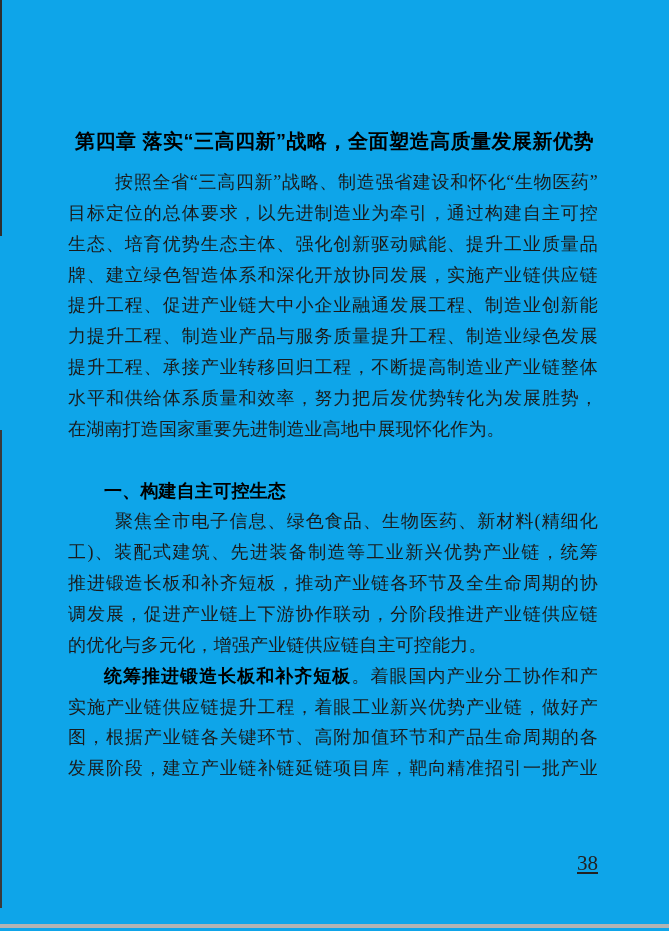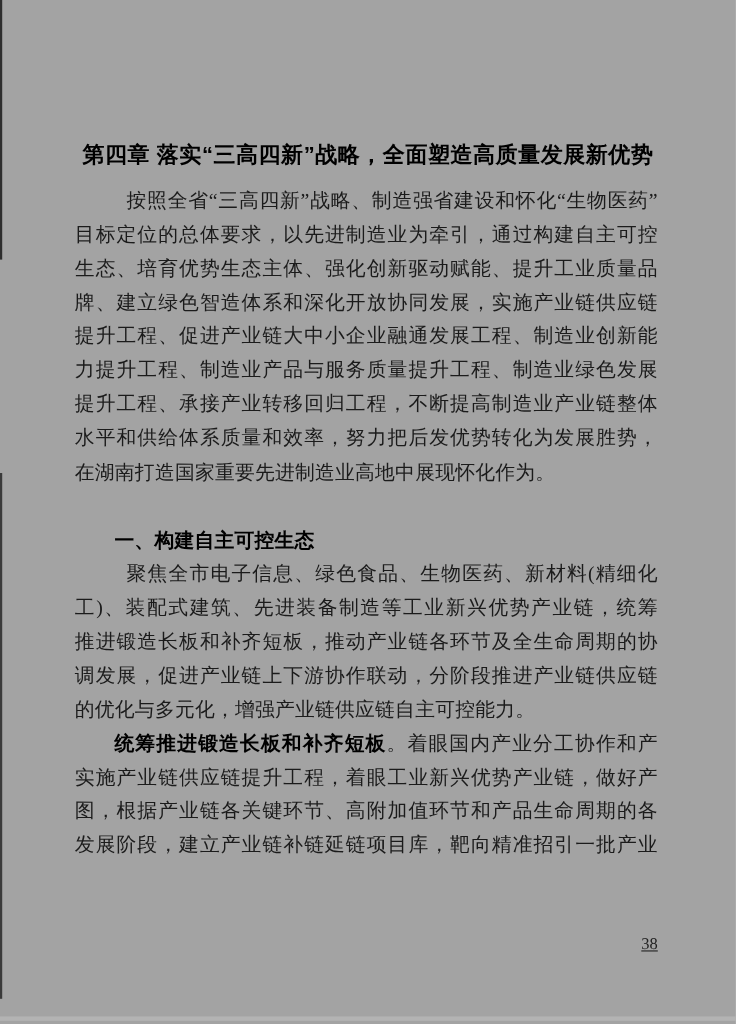--- a/index.html
+++ b/index.html
@@ -4,21 +4,21 @@
 <style>
   html, body {
     margin: 0;
     padding: 0;
     background: #ffffff;
   }
   #page {
     position: relative;
     width: 669px;
     height: 931px;
-    background: #a3a3a3;
+    background: #0ea5e9;
     overflow: hidden;
     font-family: "Liberation Serif", "DejaVu Serif", serif;
     color: #1b1b1b;
   }
   
   #chapter-title {
     position: absolute;
     top: 114px;
     left: 0;
     width: 669px;
@@ -58,21 +58,21 @@
     color: #000000;
     margin-top: 31px;
   }
   
   #page-number {
     position: absolute;
     top: 851px;
     left: 540px;
     width: 58px;
     text-align: right;
-    font-size: 15px;
+    font-size: 21px;
     color: #222222;
     text-decoration: underline;
   }
   
   .scan-edge-left {
     position: absolute;
     left: 0;
     width: 2px;
     background: #2e2e2e;
   }

